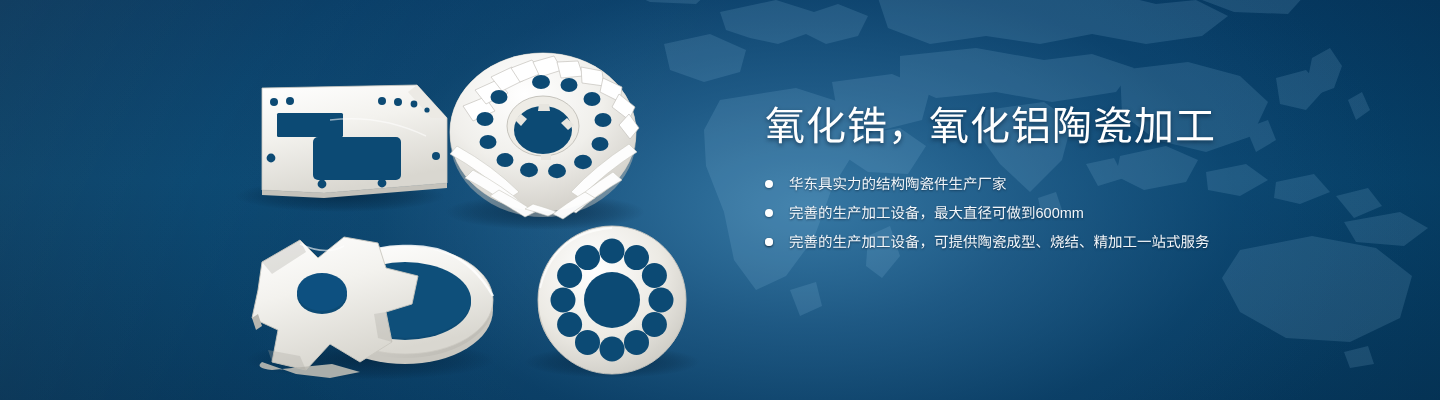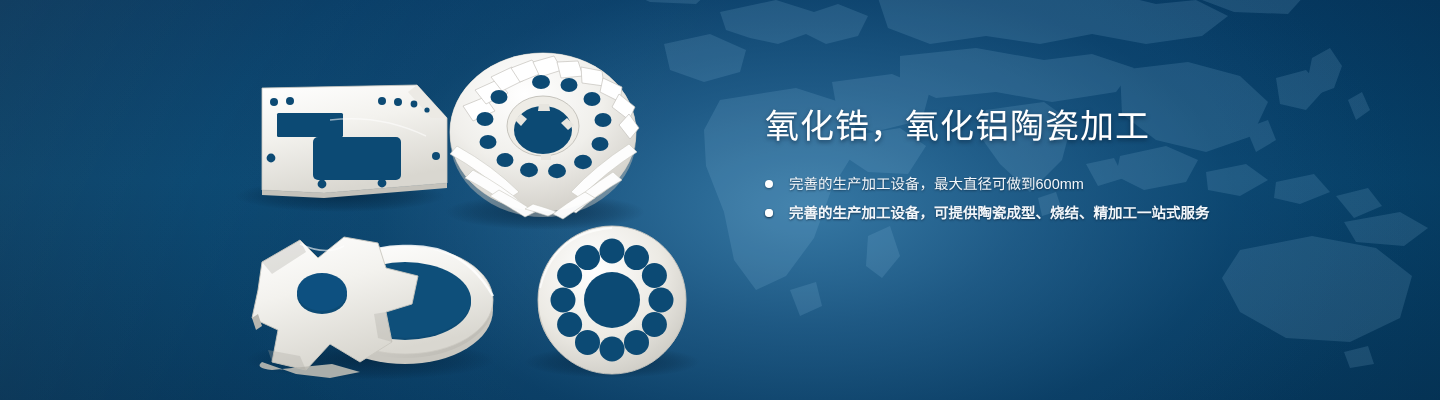--- a/index.html
+++ b/index.html
@@ -52,42 +52,42 @@
   
   .parts{position:absolute;left:0;top:0;width:740px;height:400px;}
   .parts svg{width:100%;height:100%;display:block;}
 
   
   .copy{
     position:absolute;left:765px;top:106px;width:620px;
   }
   .headline{
     margin:0;
-    font-size:34px;
+    font-size:40px;
     line-height:40px;
     letter-spacing:1px;
     font-weight:400;
     color:#ffffff;
     text-shadow:0 2px 4px rgba(0,20,40,.55);
     white-space:nowrap;
   }
   .bullets{
     list-style:none;margin:28px 0 0 0;padding:0;
   }
   .bullets li{
     position:relative;
     padding-left:24px;
     margin-bottom:9px;
     font-size:14.5px;
     line-height:20px;
     color:#f2f6fa;
     white-space:nowrap;
     text-shadow:0 1px 2px rgba(0,18,36,.55);
   }
-  .bullets li:last-child{margin-bottom:0;font-weight:bold;}
+  .bullets li:last-child{margin-bottom:0;}
   .bullet-dot{
     position:absolute;left:0;top:6px;
     width:8px;height:8px;border-radius:50%;
     background:#ffffff;
     box-shadow:0 1px 2px rgba(0,18,36,.45);
   }
 </style>
 </head>
 <body>
 
@@ -326,20 +326,24 @@
 
     </svg>
   </div>
 
   <div class="copy">
     <h1 class="headline">氧化锆，氧化铝陶瓷加工</h1>
 
     <ul class="bullets">
       <li>
         <span class="bullet-dot"></span>
+        <span>华东具实力的结构陶瓷件生产厂家</span>
+      </li>
+      <li>
+        <span class="bullet-dot"></span>
         <span>完善的生产加工设备，最大直径可做到600mm</span>
       </li>
       <li>
         <span class="bullet-dot"></span>
       </li>
       <li>
         <span class="bullet-dot"></span>
         <span>完善的生产加工设备，可提供陶瓷成型、烧结、精加工一站式服务</span>
       </li>
     </ul>

